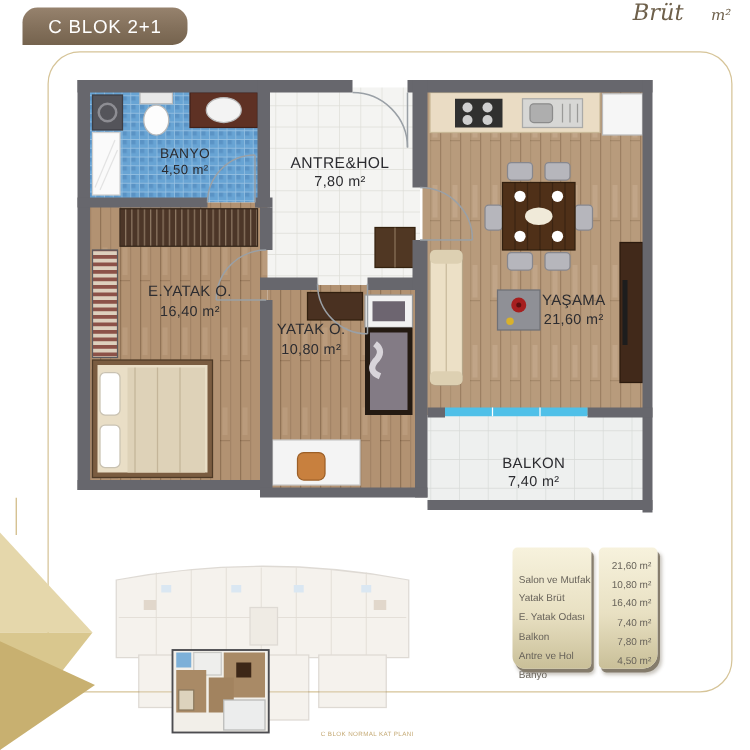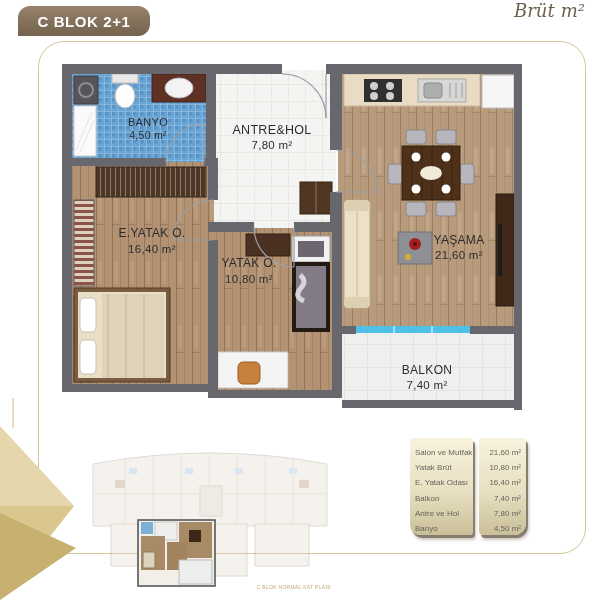--- a/index.html
+++ b/index.html
@@ -6,47 +6,47 @@
   body{
     width:600px;height:600px;position:relative;background:#ffffff;
     font-family:"Liberation Sans",sans-serif;overflow:hidden;
   }
   
   .badge{
     position:absolute;left:18px;top:6px;width:132px;height:30px;
     background:linear-gradient(180deg,#96826d 0%,#83705b 55%,#75634e 100%);
     border-radius:12px 12px 12px 0;
     display:flex;align-items:center;justify-content:center;
-    color:#ffffff;font-size:15px;font-weight:bold;letter-spacing:.6px;
+    color:#ffffff;font-size:15px;font-weight:normal;letter-spacing:.6px;
   }
   
   .brut{
     position:absolute;top:0;right:15px;height:44px;
-    display:flex;align-items:baseline;gap:6px;
+    display:flex;align-items:baseline;gap:22px;
     color:#6e604b;font-family:"DejaVu Serif",serif;font-style:italic;text-align:center;
   }
   .brut .b-label{font-size:18px;}
   .brut .b-value{font-size:46px;line-height:44px;}
-  .brut .b-unit{font-size:18px;}
+  .brut .b-unit{font-size:12px;}
   
   .panel{
     position:absolute;left:38px;top:41px;width:546px;height:511px;
     border:1px solid #d6c498;border-radius:26px;background:#ffffff;
   }
   .plan-svg{position:absolute;left:0;top:0;}
   .plan-label{fill:#2c2c30;letter-spacing:.3px;}
   
   .card{
     position:absolute;box-sizing:border-box;
     background:linear-gradient(180deg,#f7f2dd 0%,#e8e0c2 55%,#c9bf98 100%);
     box-shadow:2px 3px 0 rgba(77,63,40,.55),3px 5px 3px rgba(77,63,40,.3);
     font-size:8px;color:#68635a;
   }
   .card div{height:15.2px;line-height:15.2px;white-space:nowrap;}
-  .card-labels{left:410px;top:438px;width:63px;height:97px;border-radius:4px 4px 4px 10px;padding:7px 0 0 5px;}
+  .card-labels{left:410px;top:438px;width:63px;height:97px;border-radius:4px 4px 4px 10px;padding:18px 0 0 5px;}
   .card-values{left:479px;top:438px;width:47px;height:97px;border-radius:4px 4px 12px 4px;padding:7px 5px 0 0;text-align:right;}
 </style>
 </head>
 <body>
 
 <div class="panel"></div>
 
 <div class="badge">
   <span>C BLOK 2+1</span>
 </div>

